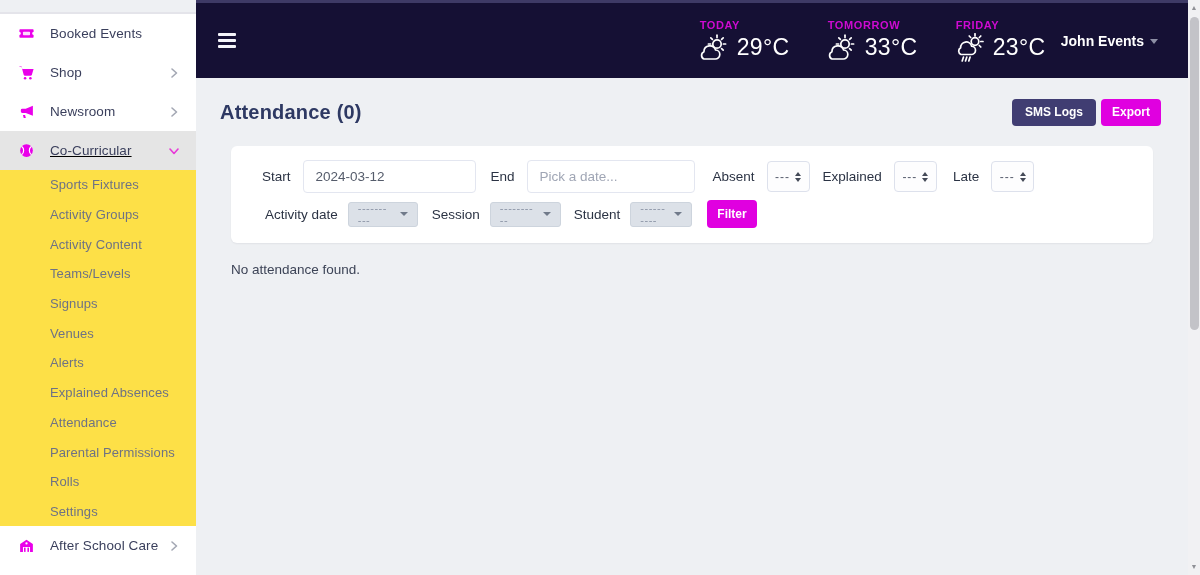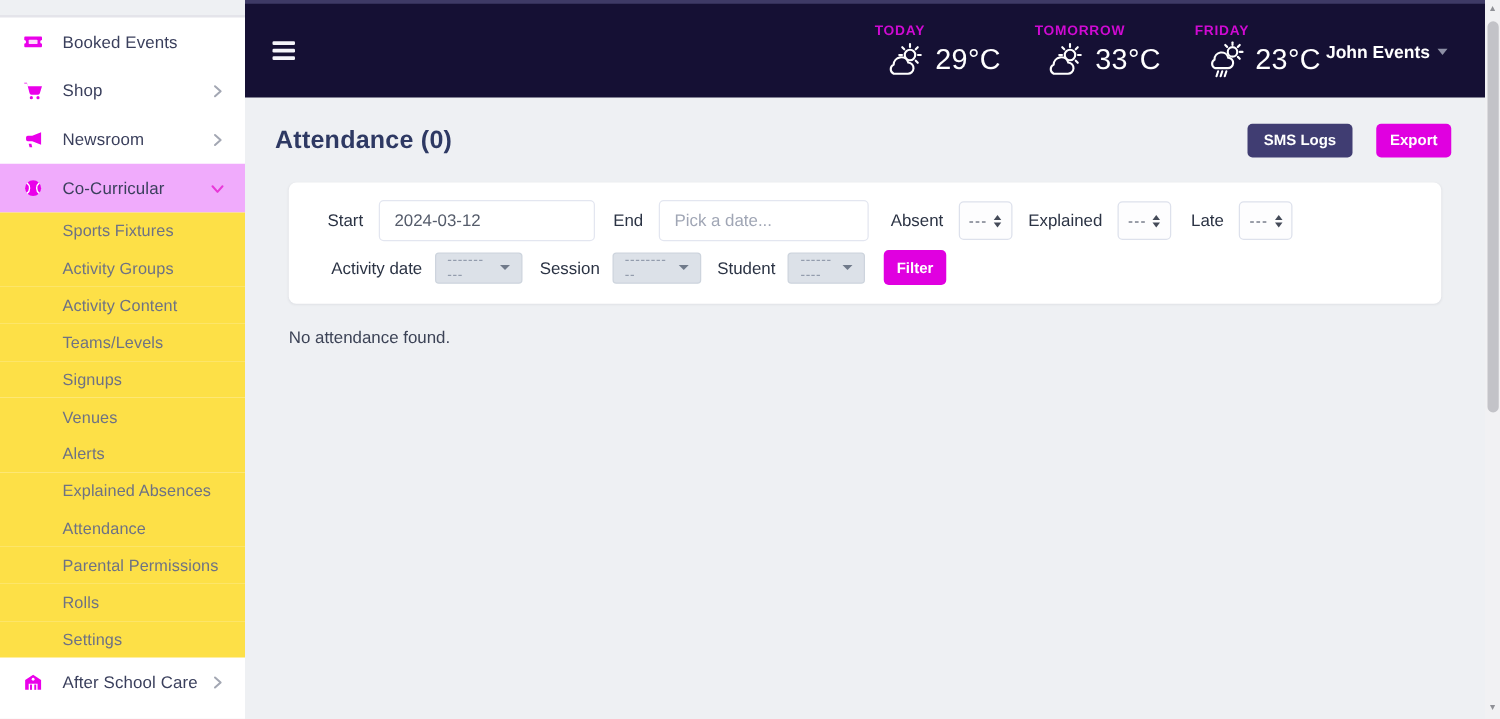--- a/index.html
+++ b/index.html
@@ -4,49 +4,49 @@
 <style>
   * { margin:0; padding:0; box-sizing:border-box; }
   html,body { width:1200px; height:575px; overflow:hidden; }
   body { font-family:"Liberation Sans","DejaVu Sans",sans-serif; background:#eef0f3; position:relative; }
 
   
   .sidebar { position:absolute; left:0; top:12px; width:196px; height:575px; background:#ffffff; border-top:2px solid #e4e4ea; z-index:3; }
   .side-row { display:flex; align-items:center; cursor:pointer; }
   .side-row.main { height:39px; padding:0 16px 0 18px; }
   .side-row.sub { height:29.7px; padding:0 16px 0 50px; background:#fde047; }
-  .side-row.main.active { background:#f0abfc; }
+  .side-row.main.active { background:#e5e5e5;text-decoration:underline; }
   .side-icon { width:17px; height:17px; display:inline-flex; align-items:center; justify-content:center; color:#ea00ea; flex:0 0 17px; }
   .side-icon svg { width:17px; height:17px; display:block; }
   .side-label { margin-left:15px; font-size:13.5px; color:#3a3f5c; font-weight:500; letter-spacing:.1px; }
   .side-row.sub .side-label { margin-left:0; color:#6e7284; font-weight:400; font-size:13px; }
   .side-chev { margin-left:auto; display:inline-flex; width:12px; height:12px; }
   .side-chev svg { width:12px; height:12px; display:block; }
 
   
   .header { position:absolute; left:196px; top:0; width:992px; height:78px; background:#151034; border-top:3px solid #3e3a66; display:flex; align-items:center; z-index:2; }
   .hamburger { margin-left:22px; width:20px; height:15px; display:flex; flex-direction:column; justify-content:space-between; background:none; border:none; cursor:pointer; }
   .hamburger span { display:block; width:18px; height:2.6px; background:#f4f4fa; border-radius:1px; }
   .header-right { margin-left:auto; display:flex; align-items:center; }
   .weather { display:flex; align-items:flex-start; gap:24px; }
   .wblock { width:104px; }
   .wday { font-size:11px; font-weight:bold; color:#cf0ad2; letter-spacing:.6px; padding-left:3px; }
-  .wrow { display:flex; align-items:center; margin-top:2px;justify-content:flex-end; }
+  .wrow { display:flex; align-items:center; margin-top:2px; }
   .wicon { width:34px; height:30px; }
   .wicon svg { width:34px; height:30px; display:block; }
   .wtemp { color:#ffffff; font-size:23px; margin-left:6px; letter-spacing:.3px; }
   .user { display:flex; align-items:center; margin:0 30px 0 4px; cursor:pointer; }
   .user-name { color:#ffffff; font-size:14px; font-weight:bold; }
   .user-caret { width:0; height:0; border-left:4px solid transparent; border-right:4px solid transparent; border-top:5px solid #8d8fa5; margin-left:6px; margin-top:2px; }
 
   
   .content { position:absolute; left:196px; top:78px; width:992px; height:497px; }
   .titlebar { height:68px; display:flex; align-items:center; padding:0 27px 0 24px; }
   .page-title { font-size:20px; font-weight:bold; color:#2e3963; letter-spacing:.2px; }
-  .title-actions { margin-left:auto; display:flex; gap:19px; }
+  .title-actions { margin-left:auto; display:flex; gap:5px; }
   .btn { border:none; border-radius:4px; color:#fff; font-weight:bold; font-size:12px; cursor:pointer; font-family:inherit; }
   .btn-dark { background:#403d72; height:27px; padding:0 13px; }
   .btn-magenta { background:#e000e0; height:27px; padding:0 11px; }
 
   .card { margin-left:35px; width:922px; height:97px; background:#ffffff; border-radius:6px; box-shadow:0 1px 2px rgba(16,24,40,.06); padding:14px 0 0 31px; }
   .frow { display:flex; align-items:center; }
   .frow2 { margin-top:7px; padding-left:3px; }
   .flabel { font-size:13.5px; color:#2b3344; font-weight:500; white-space:nowrap; }
   .date-input { height:33px; border:1px solid #e3e6f0; border-radius:4px; font-size:13.5px; color:#555c6b; padding:0 12px; font-family:inherit; background:#fff; }
   .date-input::placeholder { color:#a0a6b5; }

